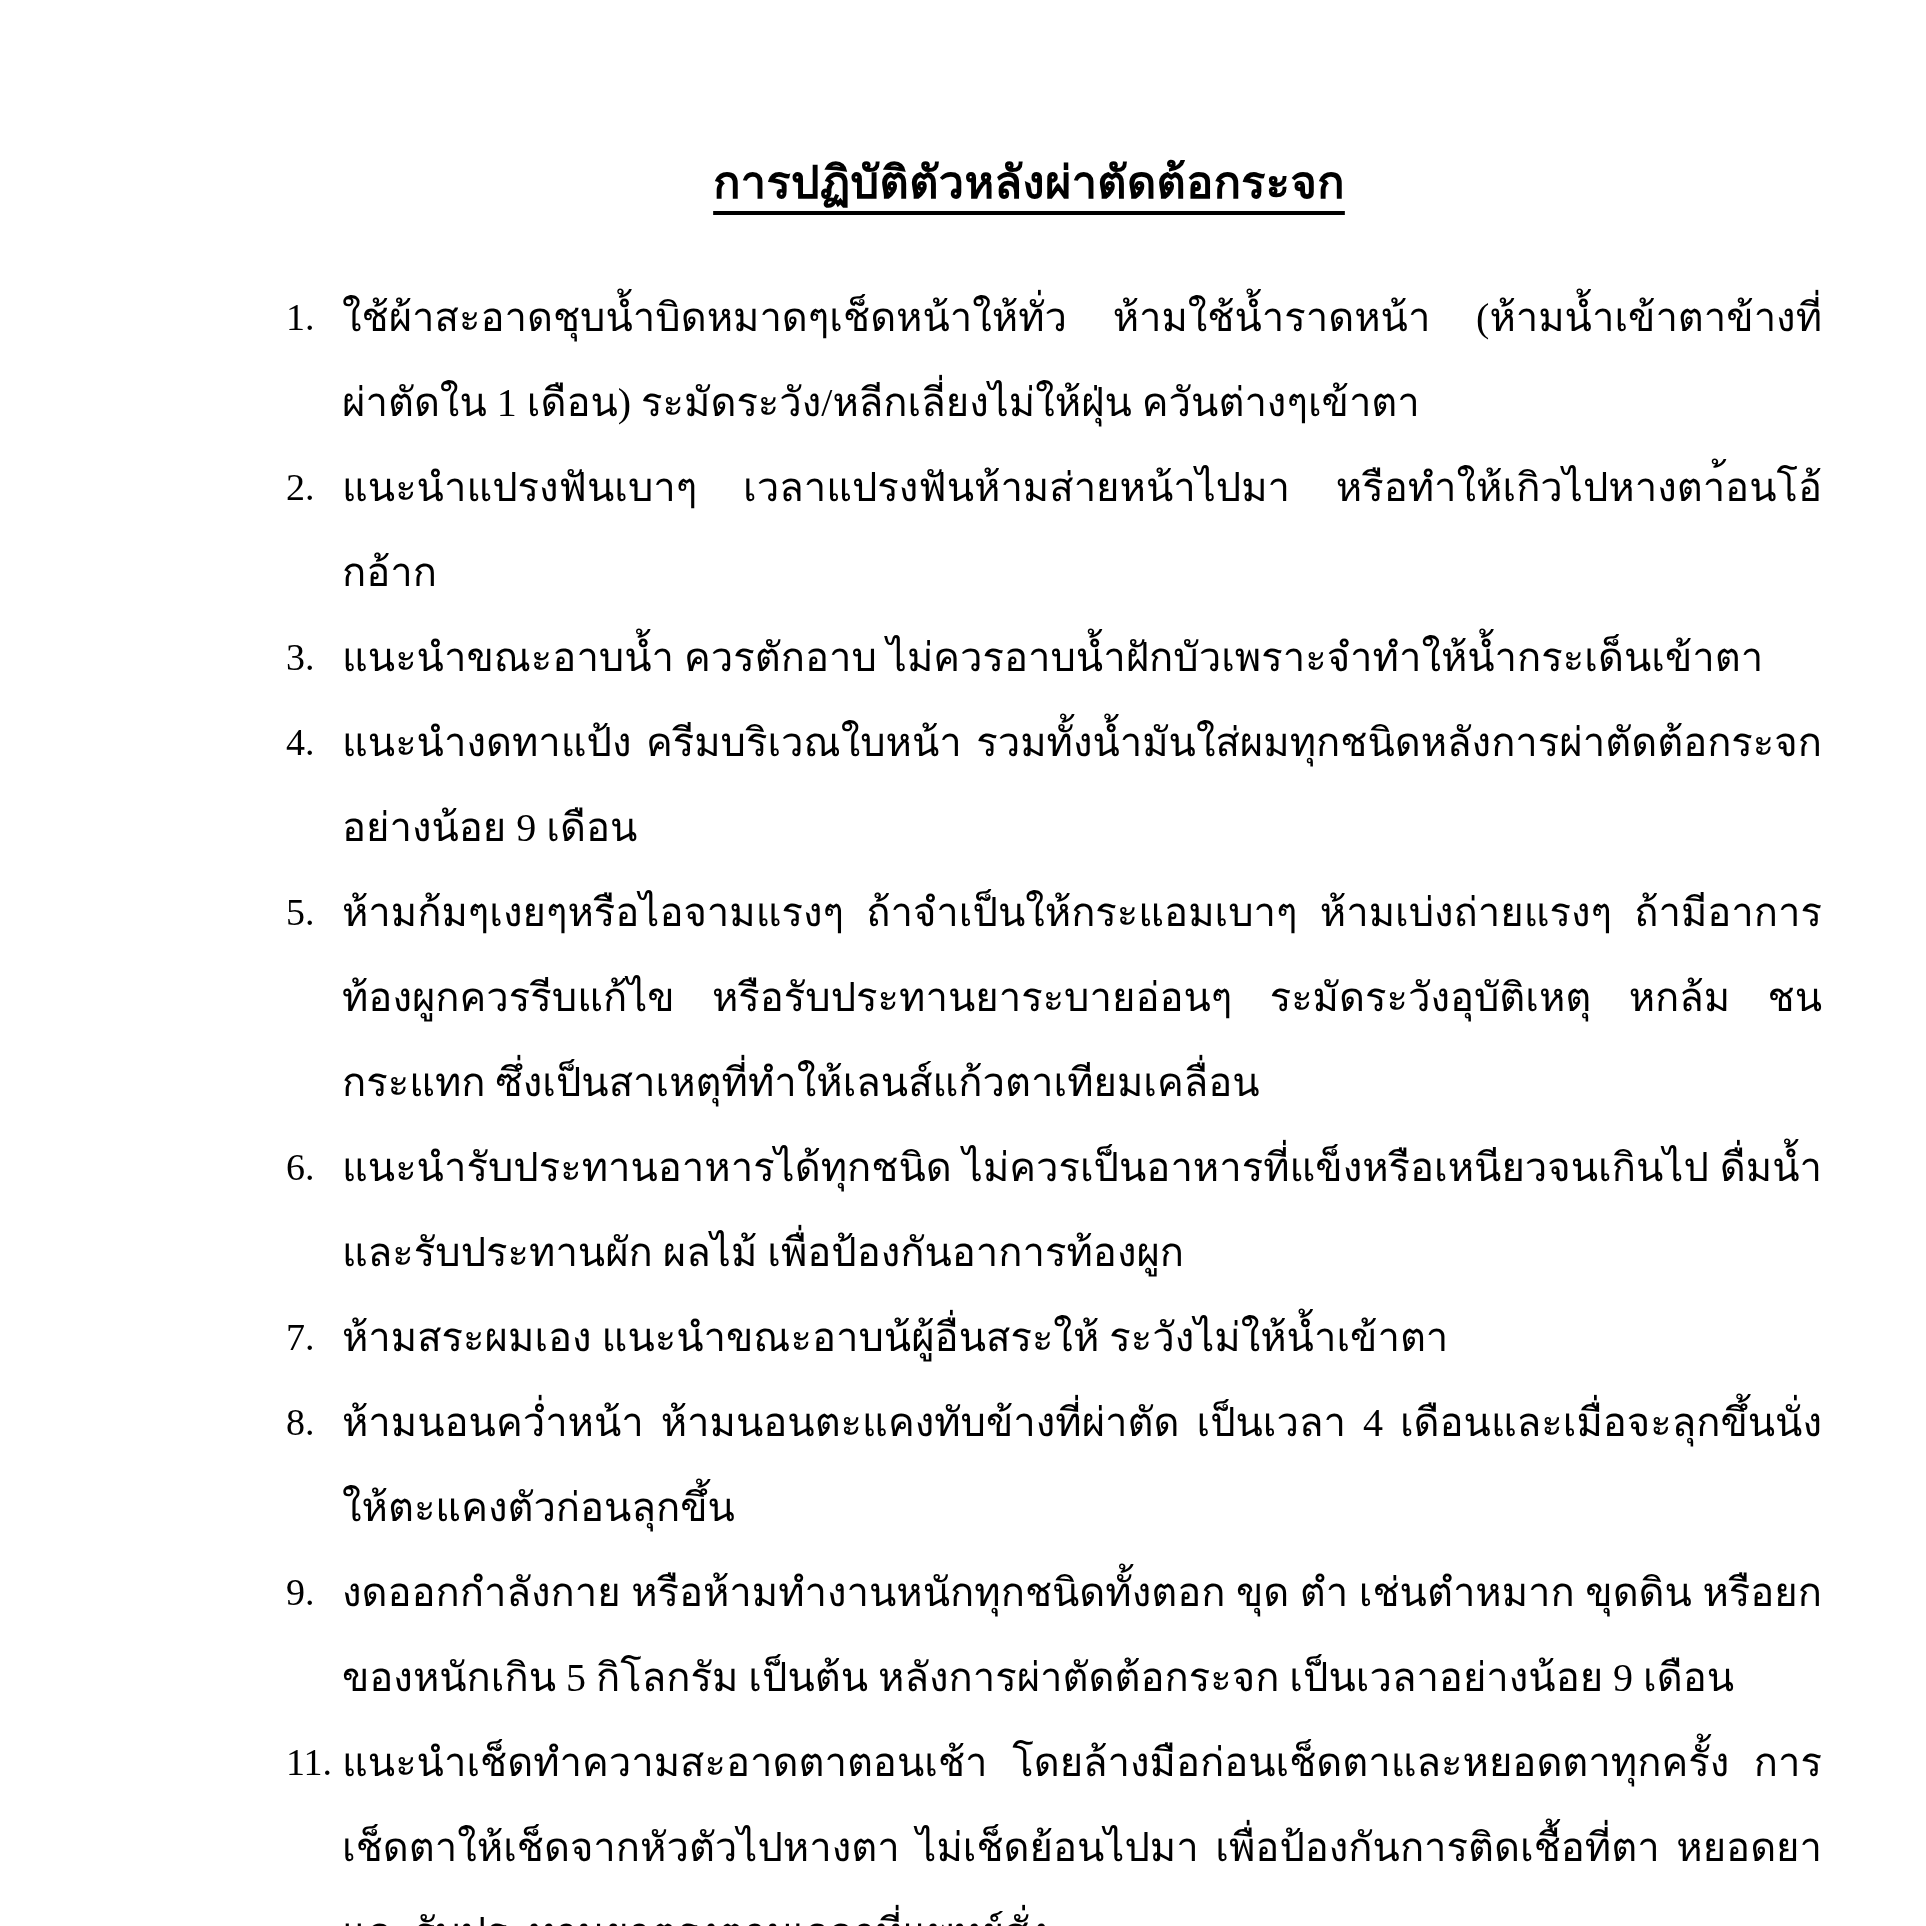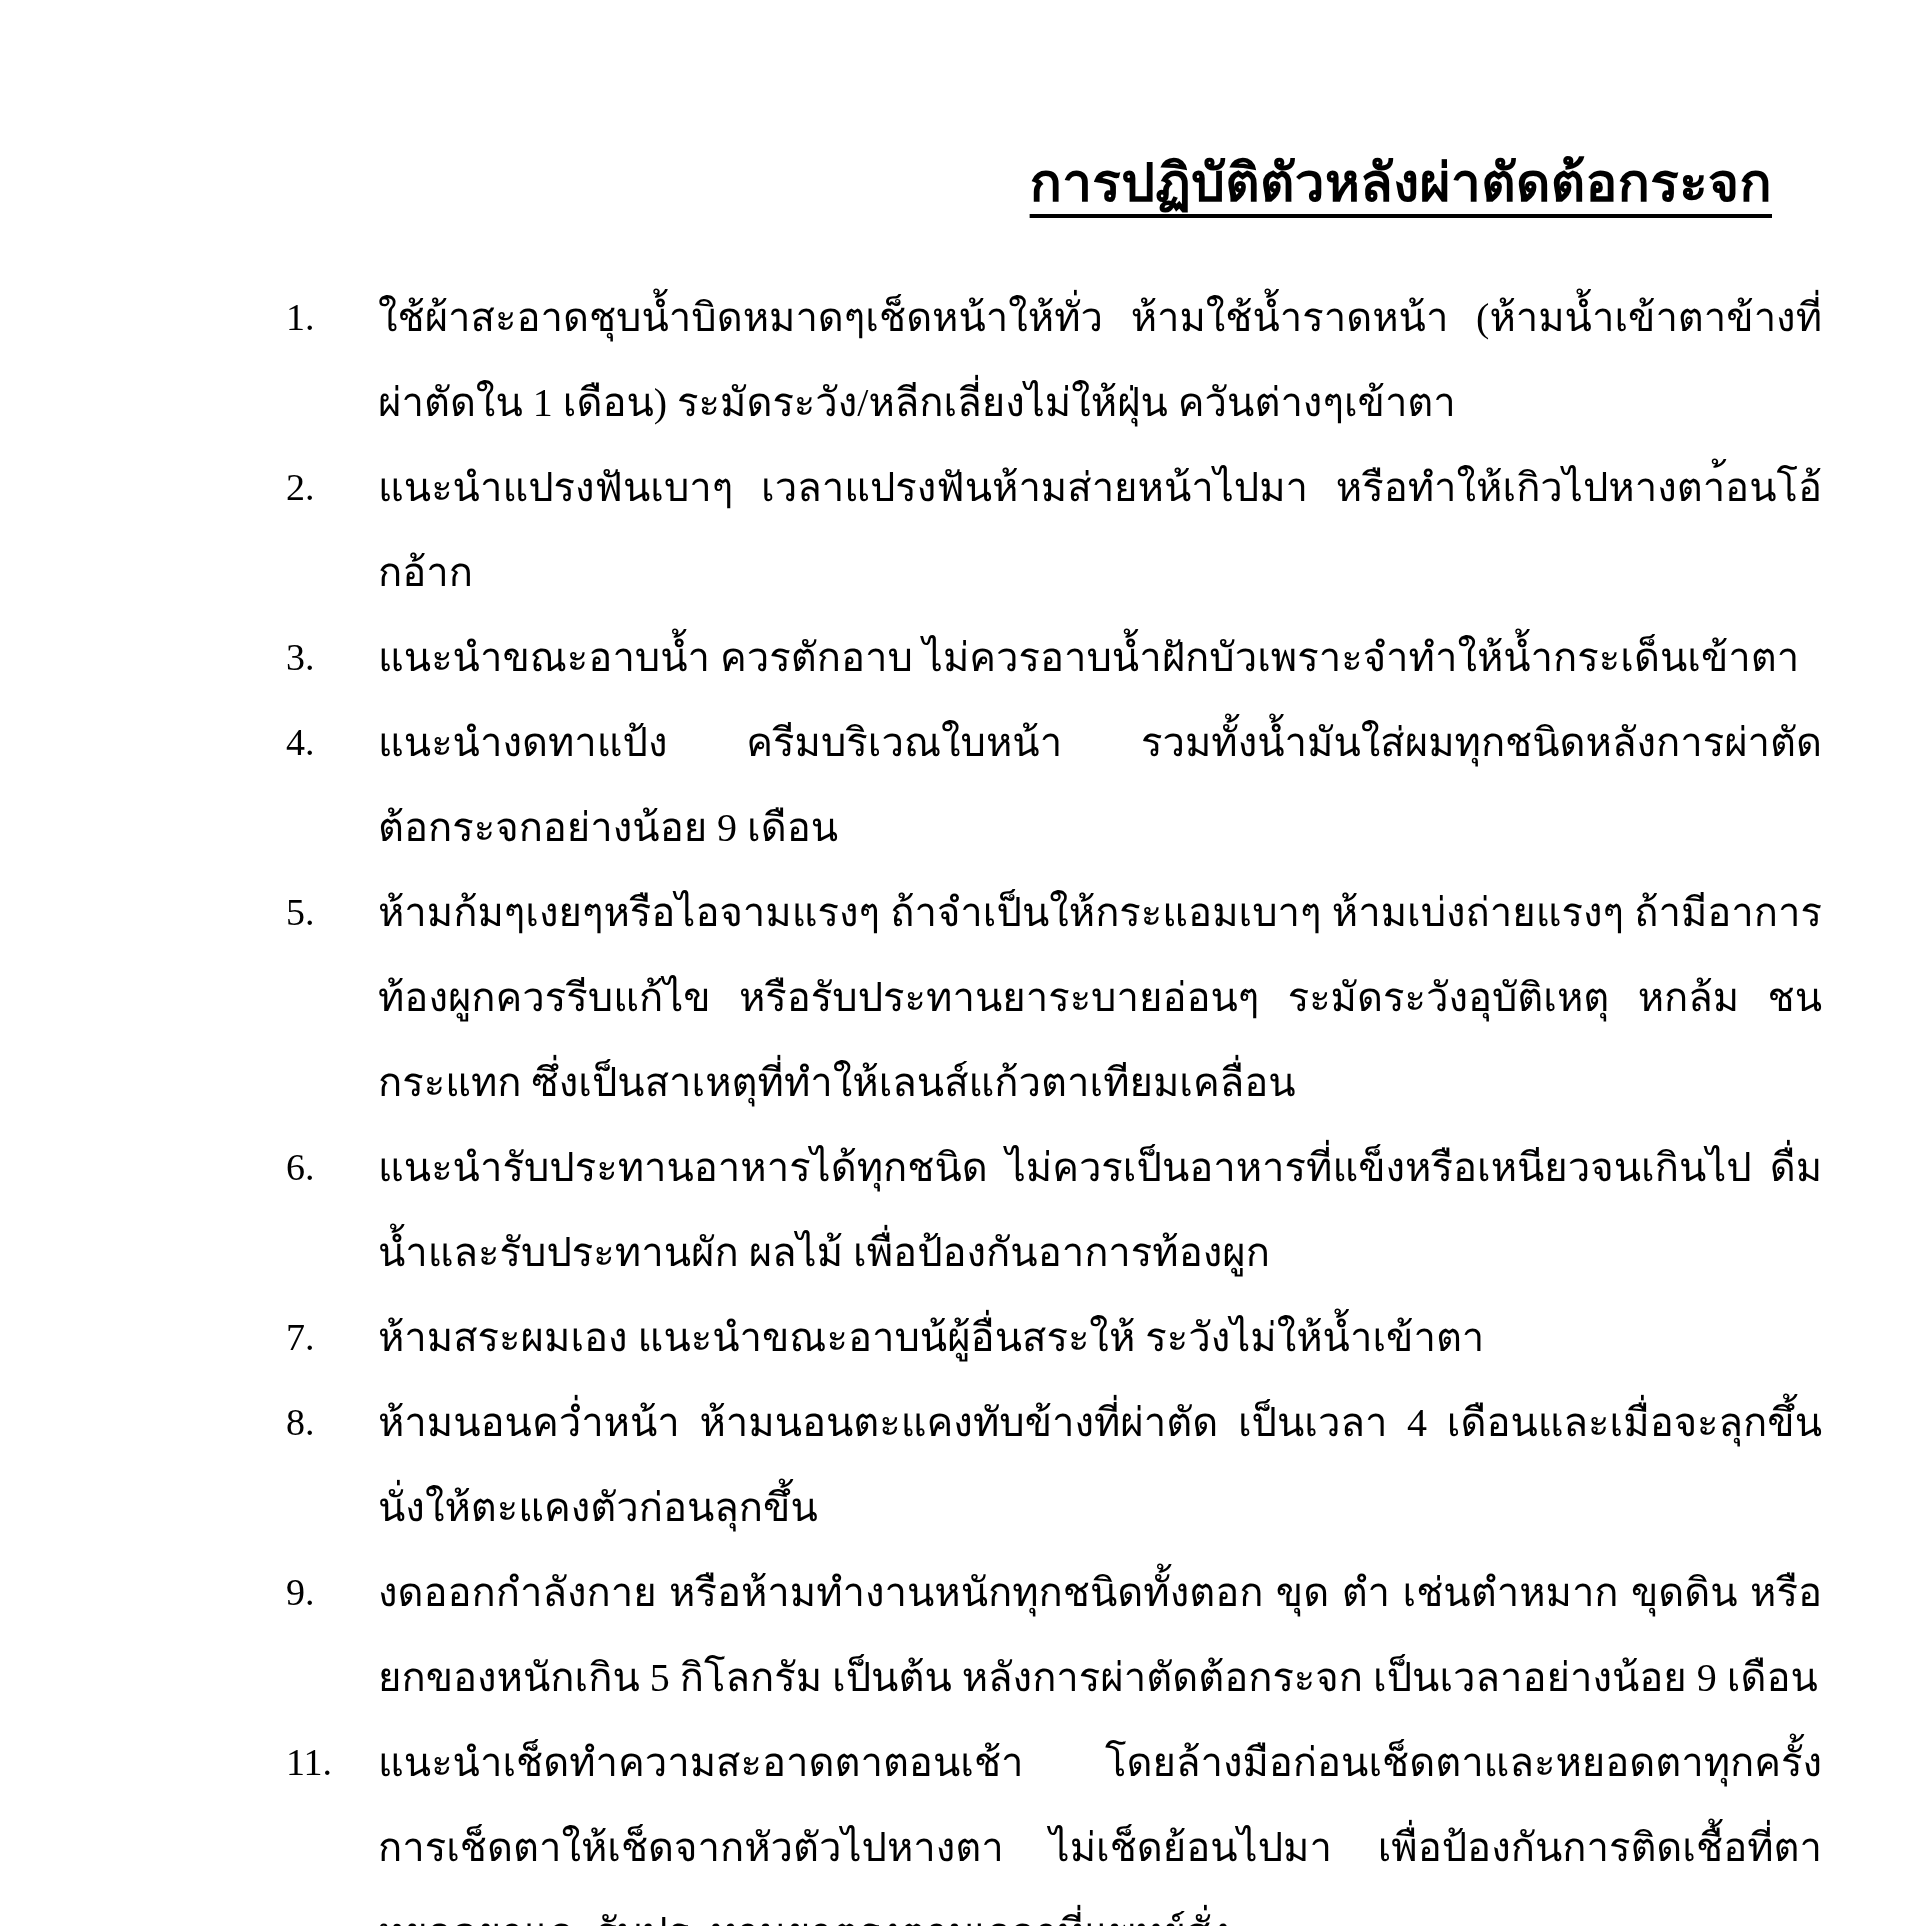--- a/index.html
+++ b/index.html
@@ -15,23 +15,23 @@
     font-family: "Liberation Serif", "DejaVu Serif", serif;
   }
   .page {
     box-sizing: border-box;
     width: 1965px;
     height: 2542px;
     padding: 112px 143px 0 286px;
     background: #ffffff;
   }
   .title {
-    font-size: 53px;
+    font-size: 45px;
     font-weight: bold;
-    text-align: right;
+    text-align: center;
     line-height: 96px;
     margin: 23px 50px 0 0;
     letter-spacing: 0.4px;
   }
   .title-inner {
     text-decoration: underline;
     text-decoration-thickness: 3.9px;
     text-underline-offset: 13px;
   }
   .list {
@@ -44,21 +44,20 @@
     line-height: 85px;
   }
   .num {
     flex: 0 0 56px;
     text-align: left;
     font-size: 38px;
   }
   .txt {
     flex: 1;
     text-align: justify;
-    margin-left: 36px;
   }
 </style>
 </head>
 <body>
 
 <div class="page">
 
   <h1 class="title"><span class="title-inner">การปฏิบัติตัวหลังผ่าตัดต้อกระจก</span></h1>
 
   <div class="list">

